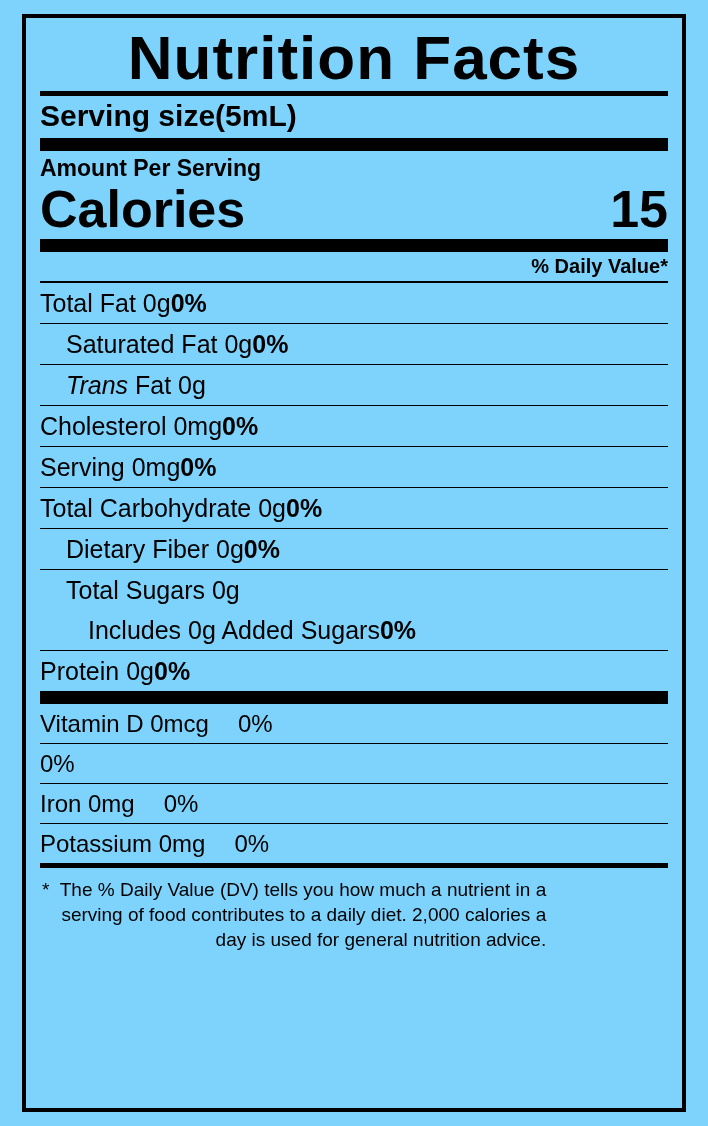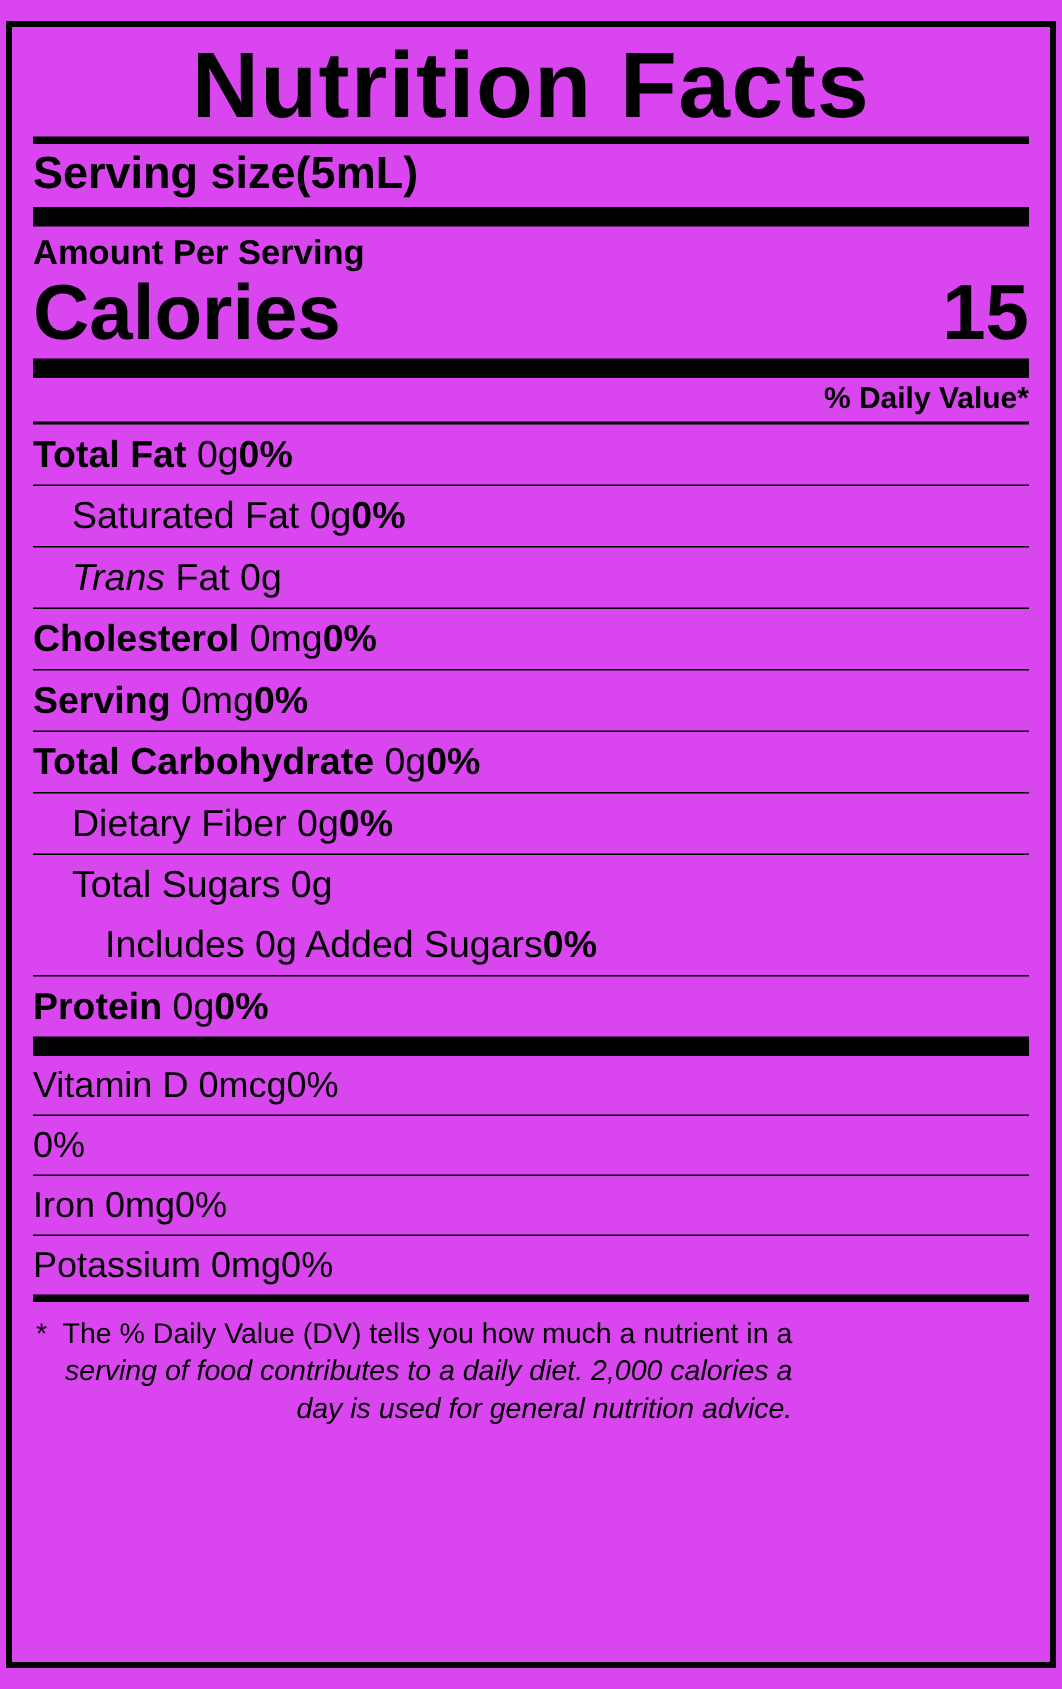--- a/index.html
+++ b/index.html
@@ -10,22 +10,22 @@
   body {
     width: 708px;
     height: 1126px;
     font-family: "Liberation Sans", sans-serif;
     color: #000000;
   }
   .label {
     box-sizing: border-box;
     width: 708px;
     height: 1126px;
-    padding: 14px 4px;
-    background: #d946ef;
+    padding: 14px 22px;
+    background: #7dd3fc;
   }
   .frame {
     box-sizing: border-box;
     width: 100%;
     height: 100%;
     border: 4px solid #000000;
     padding: 6px 14px 8px 14px;
     display: flex;
     flex-direction: column;
   }
@@ -95,51 +95,51 @@
     font-size: 20px;
     font-weight: 700;
     padding: 3px 0 3px 0;
   }
 
   .nutrient {
     font-size: 25px;
     padding: 6px 0 5px 0;
   }
   .nutrient .name b {
-    font-weight: 700;
+    font-weight: 400;
   }
   .nutrient .pct {
     font-weight: 700;
   }
   .indent-1 { padding-left: 26px; }
   .indent-2 { padding-left: 48px; }
 
   .vit {
     font-size: 24px;
     padding: 6px 0 5px 0;
+    gap: 29px;
   }
 
   .footnote {
     font-size: 19px;
     line-height: 1.32;
     padding: 9px 2px 0 2px;
     display: flex;
   }
   .footnote .star {
     padding-right: 2px;
   }
   .footnote .ftext {
     text-indent: 0;
     text-align: right;
   }
   .footnote .ftext span.l2,
   .footnote .ftext span.l3 {
     display: block;
     padding-left: 10px;
-    font-style: italic;
   }
   em.trans {
     font-style: italic;
   }
   .spacer-flex { flex: 1 1 auto; }
 </style>
 </head>
 <body>
 
 <div class="label">

